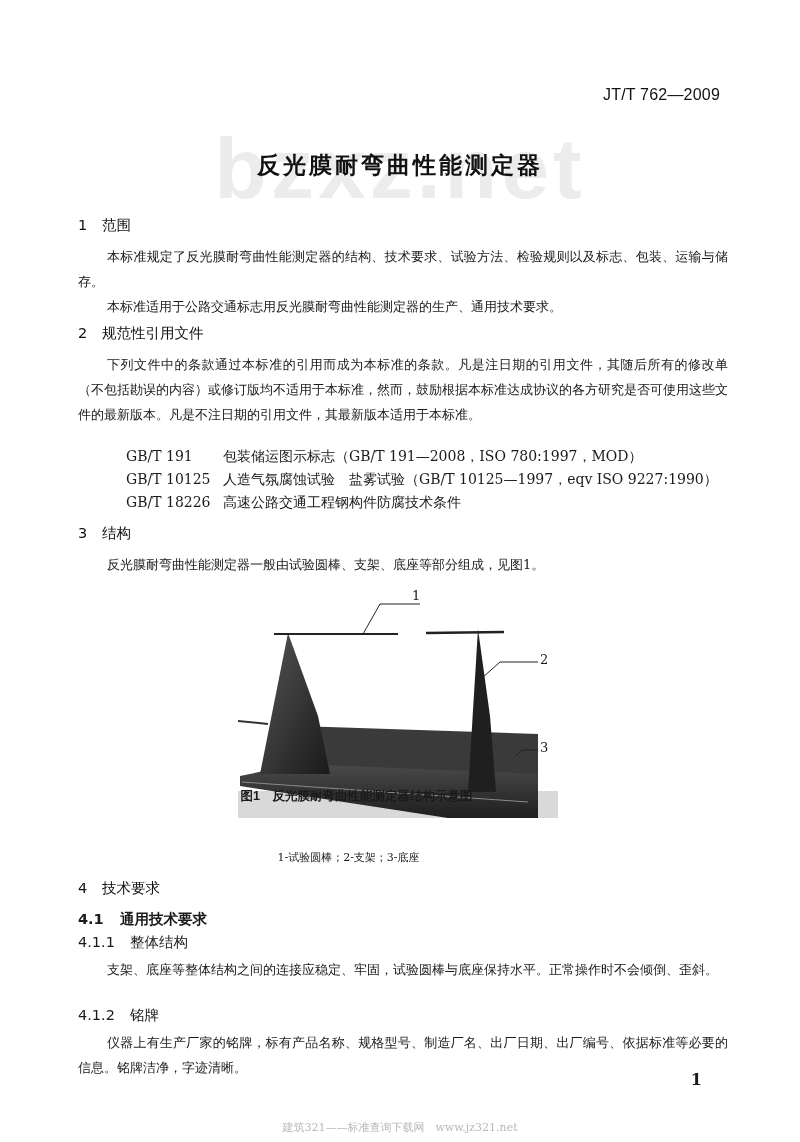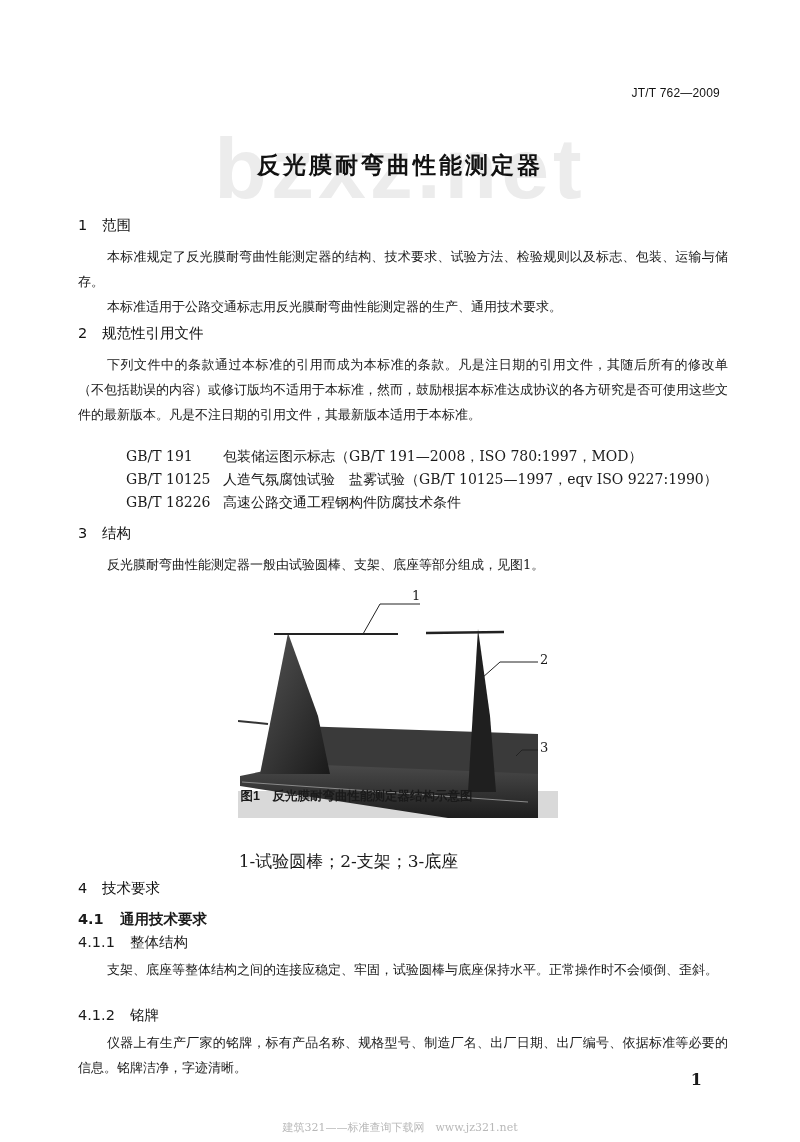--- a/index.html
+++ b/index.html
@@ -5,21 +5,21 @@
   html, body { margin: 0; padding: 0; background: #ffffff; }
   body {
     width: 800px; height: 1142px; position: relative; overflow: hidden;
     font-family: "DejaVu Serif", "Liberation Serif", serif;
     color: #1a1a1a;
   }
   .abs { position: absolute; }
   .std-no {
     right: 80px; top: 86px;
     font-family: "Liberation Sans", "DejaVu Sans", sans-serif;
-    font-size: 12px; letter-spacing: 0.2px; color: #111;
+    font-size: 16px; letter-spacing: 0.2px; color: #111;
   }
   .watermark {
     left: 200px; top: 128px; width: 400px; height: 80px;
     font-family: "Liberation Sans", "DejaVu Sans", sans-serif;
     font-weight: bold; font-size: 86px; line-height: 80px;
     color: #ececec; letter-spacing: 4px; text-align: center;
   }
   .doc-title {
     left: 0; width: 800px; top: 150px; text-align: center;
     font-family: "DejaVu Sans", "Liberation Sans", sans-serif;
@@ -39,21 +39,21 @@
     text-indent: 29px; text-align: justify; color: #1a1a1a;
   }
   .ref-row { left: 107px; font-size: 14px; line-height: 24px; }
   .ref-row .code { display: inline-block; width: 97px; margin-left: 19px; }
   .figure { left: 238px; top: 596px; width: 320px; height: 222px; }
   .fig-caption {
     left: 0; width: 713px; top: 788px; text-align: center;
     font-family: Liberation Sans, sans-serif;
     font-weight: bold; font-size: 12.5px;
   }
-  .fig-legend { left: 0; width: 697px; top: 850px; text-align: center; font-size: 17px; }
+  .fig-legend { left: 0; width: 697px; top: 850px; text-align: center; font-size: 11px; }
   .page-num { right: 98px; top: 1070px; font-size: 16px; font-weight: bold; }
   .footer-wm {
     left: 0; width: 800px; top: 1120px; text-align: center;
     font-size: 11px; color: #b8b8b8;
   }
 </style>
 </head>
 <body>
 
 <div class="abs std-no">JT/T 762—2009</div>

